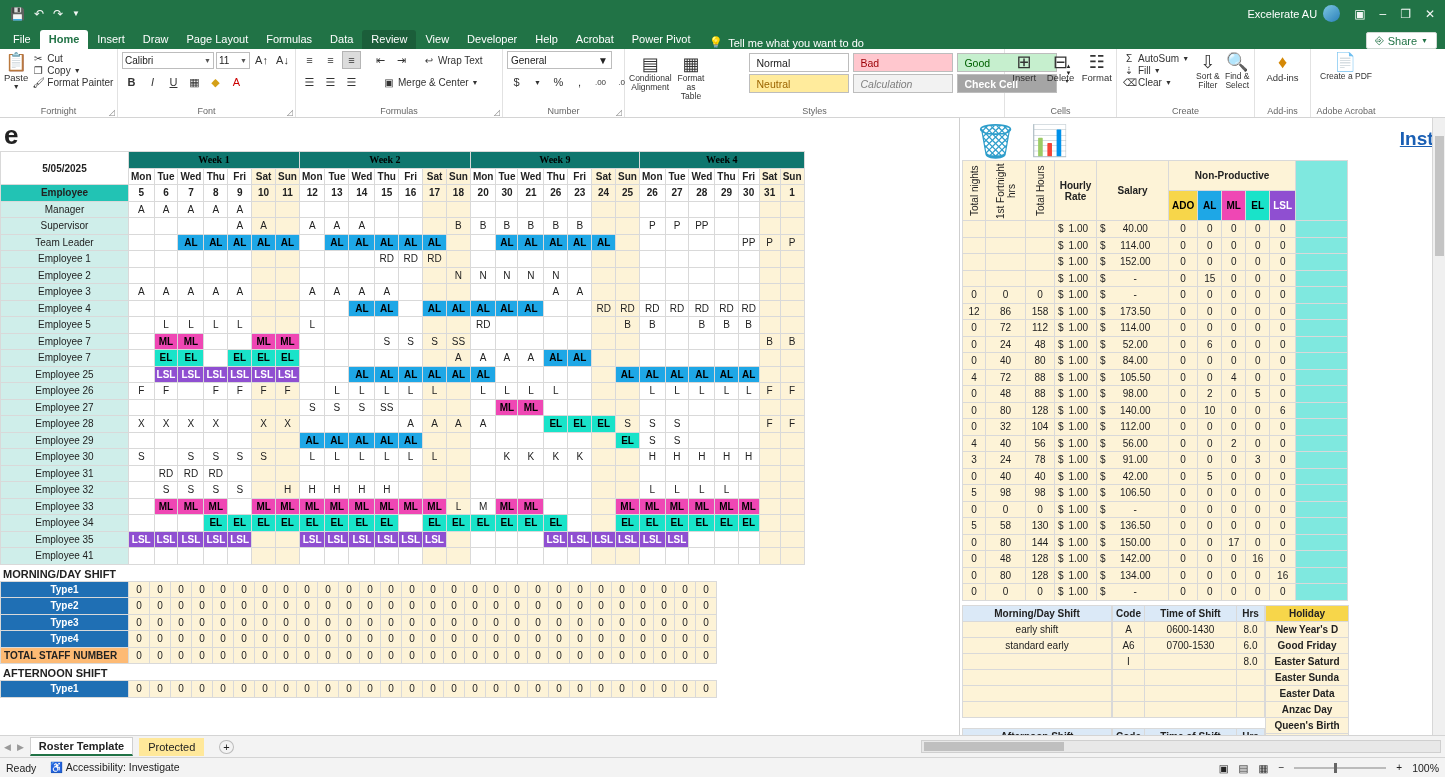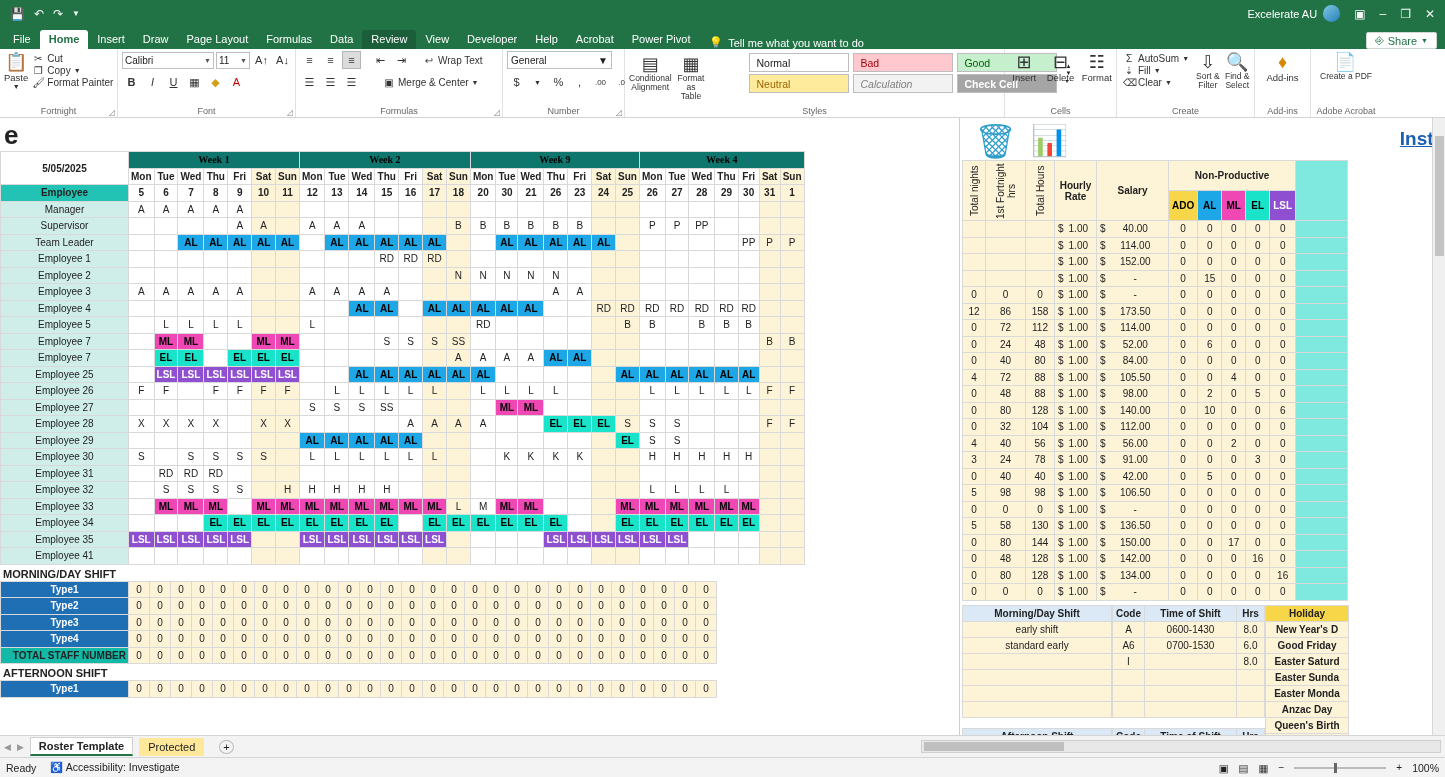--- a/index.html
+++ b/index.html
@@ -1262,21 +1262,21 @@
                 <td class="yellowcell" style="width:21px">0</td>
                 <td class="yellowcell" style="width:21px">0</td>
                 <td class="yellowcell" style="width:21px">0</td>
                 <td class="yellowcell" style="width:21px">0</td>
                 <td class="yellowcell" style="width:21px">0</td>
                 <td class="yellowcell" style="width:21px">0</td>
                 <td class="yellowcell" style="width:21px">0</td>
                 <td class="yellowcell" style="width:21px">0</td>
               </tr>
               <tr>
-                <td style="width:128px;font-weight:bold;text-align:right;padding-left:3px;background:#14b8a6">TOTAL STAFF NUMBER</td>
+                <td style="width:128px;font-weight:bold;text-align:left;padding-left:3px;background:#fdba74">TOTAL STAFF NUMBER</td>
                 <td class="yellowcell">0</td>
                 <td class="yellowcell">0</td>
                 <td class="yellowcell">0</td>
                 <td class="yellowcell">0</td>
                 <td class="yellowcell">0</td>
                 <td class="yellowcell">0</td>
                 <td class="yellowcell">0</td>
                 <td class="yellowcell">0</td>
                 <td class="yellowcell">0</td>
                 <td class="yellowcell">0</td>
@@ -1765,21 +1765,21 @@
                   <tr>
                     <td class="hol">Good Friday</td>
                   </tr>
                   <tr>
                     <td class="hol">Easter Saturd</td>
                   </tr>
                   <tr>
                     <td class="hol">Easter Sunda</td>
                   </tr>
                   <tr>
-                    <td class="hol">Easter Monda</td>
+                    <td class="hol">Easter Data</td>
                   </tr>
                   <tr>
                     <td class="hol">Anzac Day</td>
                   </tr>
                   <tr>
                     <td class="hol">Queen's Birth</td>
                   </tr>
                   <tr>
                     <td class="hol">Labour Day</td>
                   </tr>

